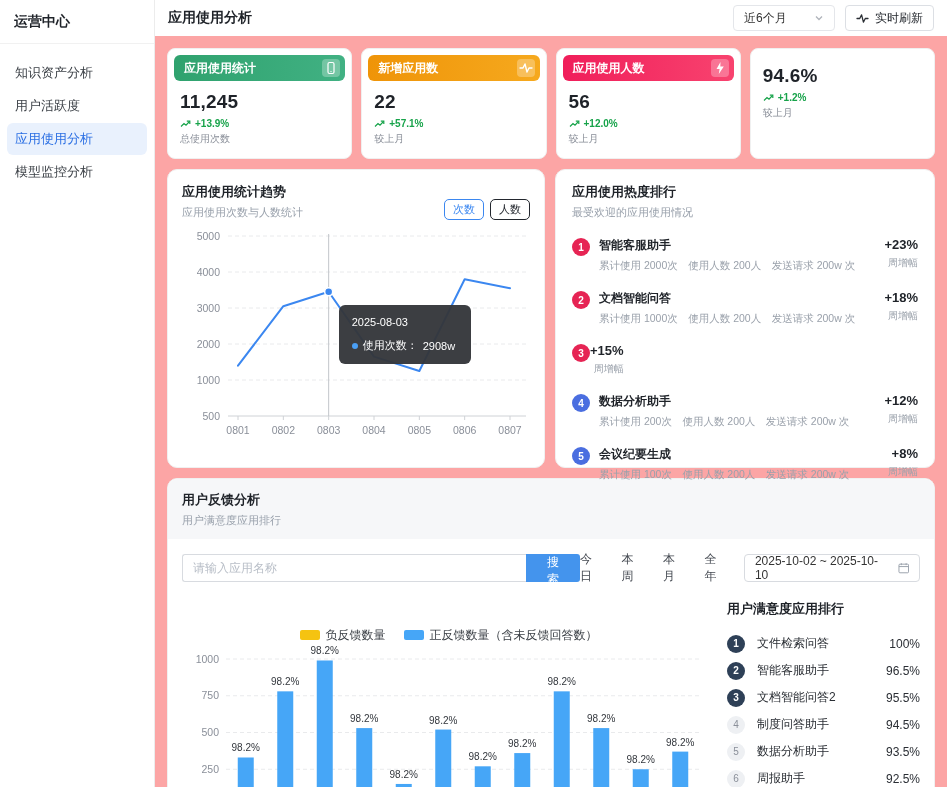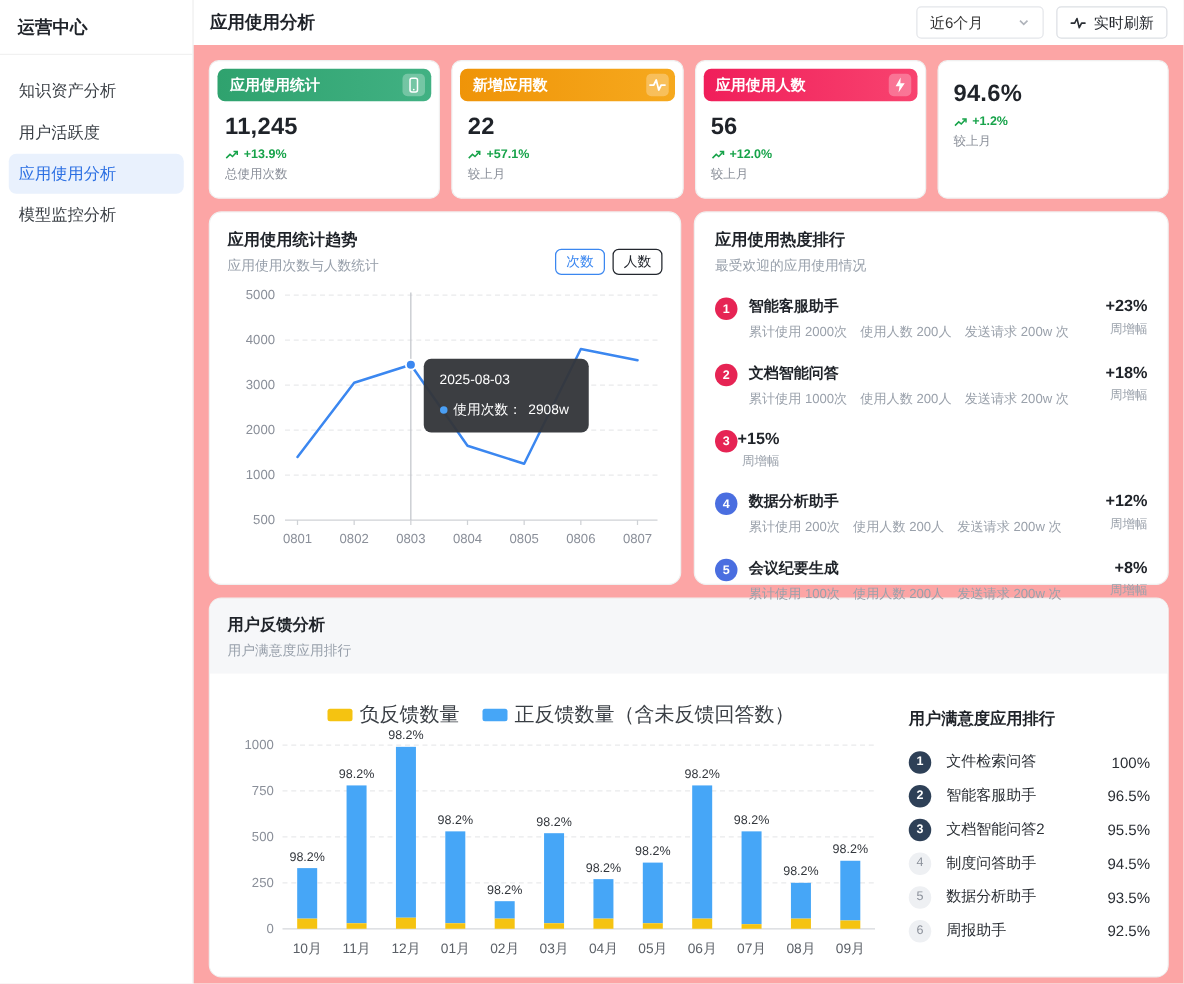--- a/index.html
+++ b/index.html
@@ -66,21 +66,21 @@
   .fb-controls { display:flex; align-items:center; }
   .search-group { display:flex; }
   .search-group input { width:358px; height:28px; border:1px solid #d8dbe0; border-right:none; border-radius:3px 0 0 3px; padding:0 10px; font-size:12px; outline:none; font-family:inherit; color:#333; }
   .search-group input::placeholder { color:#b8bec7; }
   .search-btn { height:28px; background:#4494ed; color:#fff; border:none; border-radius:0 3px 3px 0; padding:0 14px; font-size:12px; cursor:pointer; font-family:inherit; }
   .fb-filters { display:flex; gap:19px; margin-left:auto; font-size:12px; color:#454a52; }
   .filter-link { cursor:pointer; }
   .date-range { display:flex; align-items:center; gap:12px; border:1px solid #d8dbe0; border-radius:4px; height:28px; padding:0 10px; font-size:12px; color:#333; margin-left:17px; cursor:pointer; background:#fff; }
   .fb-main { display:flex; margin-top:13px; }
   .bar-area { flex:1; min-width:0; }
-  .legend { display:flex; justify-content:center; gap:18px; font-size:16px; color:#3a3f45; align-items:center; height:16px; }
+  .legend { display:flex; justify-content:center; gap:18px; font-size:12px; color:#3a3f45; align-items:center; height:16px;margin-top:29px; }
   .legend-item { display:flex; align-items:center; }
   .legend-swatch { width:20px; height:10px; border-radius:2px; margin-right:6px; }
   .sat-rank { flex:0 0 205px; padding-left:12px; padding-top:2px; }
   .sat-rank h3 { font-size:13px; font-weight:bold; margin-bottom:12px; }
   .sat-item { display:flex; align-items:center; height:27px; }
   .sat-badge { flex:0 0 18px; width:18px; height:18px; border-radius:50%; font-size:10px; display:flex; align-items:center; justify-content:center; }
   .sat-badge.dark { background:#2e4057; color:#fff; font-weight:bold; }
   .sat-badge.light { background:#eef0f3; color:#8a8f99; }
   .sat-name { margin-left:12px; font-size:12px; color:#2a2e34; flex:1; }
   .sat-val { font-size:12px; color:#2a2e34; }
@@ -238,21 +238,21 @@
                 <line x1="237.33333333333334" y1="192" x2="237.33333333333334" y2="196" stroke="#cfd2d6" stroke-width="1"></line>
                 <text x="237.33333333333334" y="210" text-anchor="middle" font-size="10.5" fill="#8a8f99">0805</text>
                 <line x1="282.6666666666667" y1="192" x2="282.6666666666667" y2="196" stroke="#cfd2d6" stroke-width="1"></line>
                 <text x="282.6666666666667" y="210" text-anchor="middle" font-size="10.5" fill="#8a8f99">0806</text>
                 <line x1="328" y1="192" x2="328" y2="196" stroke="#cfd2d6" stroke-width="1"></line>
                 <text x="328" y="210" text-anchor="middle" font-size="10.5" fill="#8a8f99">0807</text>
                 <line x1="146.66666666666669" y1="10" x2="146.66666666666669" y2="192" stroke="#c2c5ca" stroke-width="1"></line>
                 <polyline points="56,141.6 101.33333333333334,82.2 146.66666666666669,67.8 192,132.6 237.33333333333334,147 282.6666666666667,55.20000000000002 328,64.2" fill="none" stroke="#3b87f0" stroke-width="2" stroke-linejoin="round" stroke-linecap="round"></polyline>
                 <circle cx="146.66666666666669" cy="67.8" r="4" fill="#3b87f0" stroke="#fff" stroke-width="1.5"></circle>
               </svg>
-            <div class="chart-tooltip" id="lineTooltip" style="left: 156.667px; top: 63px;">
+            <div class="chart-tooltip" id="lineTooltip" style="left: 156.667px; top: 81px;">
               <div>2025-08-03</div>
               <div class="tt-row">
                 <span class="tt-dot"></span>
                 <span>使用次数：</span>
                 <span>2908w</span>
               </div>
             </div>
           </div>
         </section>
 
@@ -314,20 +314,41 @@
             </div>
         </section>
       </div>
 
       <section class="card feedback-card">
         <div class="fb-head">
           <div class="card-title">用户反馈分析</div>
           <div class="card-sub">用户满意度应用排行</div>
         </div>
         <div class="fb-body">
+          <div class="fb-controls">
+            <div class="search-group">
+              <input type="text" placeholder="请输入应用名称" style="">
+              <button class="search-btn">搜 索</button>
+            </div>
+            <div class="fb-filters" id="quickFilters">
+                <div class="filter-link">今日</div>
+                <div class="filter-link">本周</div>
+                <div class="filter-link">本月</div>
+                <div class="filter-link">全年</div>
+              </div>
+            <div class="date-range">
+              <span>2025-10-02  ~ 2025-10-10</span>
+              <svg width="12" height="12" viewBox="0 0 12 12">
+                  <rect x="1" y="2" width="10" height="9" rx="1" fill="none" stroke="#9aa1ab" stroke-width="1"></rect>
+                  <line x1="1" y1="4.5" x2="11" y2="4.5" stroke="#9aa1ab" stroke-width="1"></line>
+                  <line x1="3.5" y1="1" x2="3.5" y2="3" stroke="#9aa1ab" stroke-width="1"></line>
+                  <line x1="8.5" y1="1" x2="8.5" y2="3" stroke="#9aa1ab" stroke-width="1"></line>
+                </svg>
+            </div>
+          </div>
           <div class="fb-main">
             <div class="bar-area">
               <div class="legend" id="barLegend">
                   <div class="legend-item">
                     <div class="legend-swatch" style="background: rgb(245, 195, 17);"></div>
                     <div>负反馈数量</div>
                   </div>
                   <div class="legend-item">
                     <div class="legend-swatch" style="background: rgb(70, 166, 247);"></div>
                     <div>正反馈数量（含未反馈回答数）</div>

